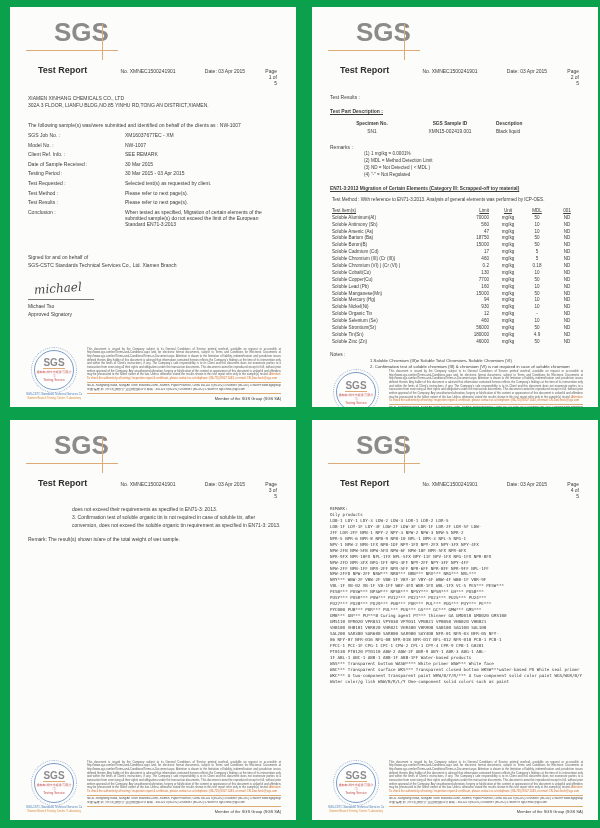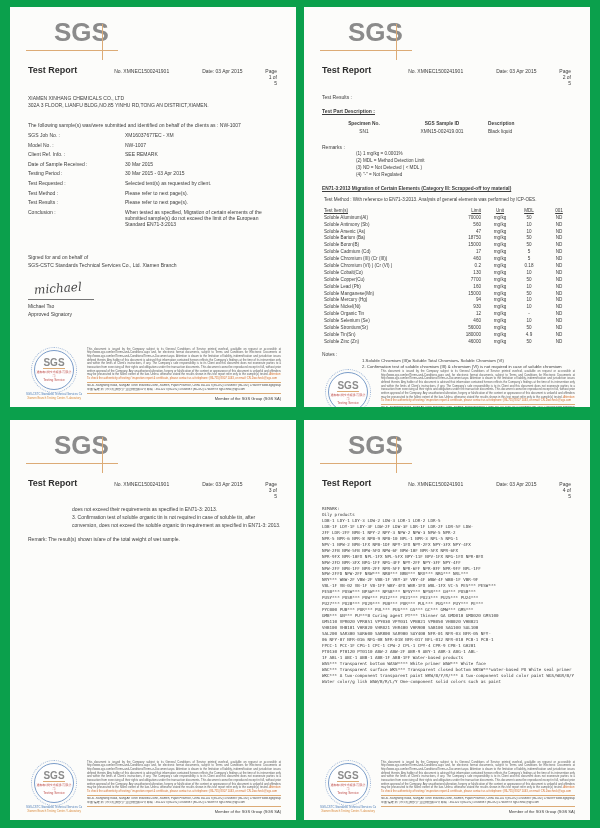--- a/index.html
+++ b/index.html
@@ -1,32 +1,32 @@
 <!DOCTYPE html>
 <html><head>
 <meta charset="utf-8">
 <style>
   * { margin:0; padding:0; box-sizing:border-box; }
   html,body { width:600px; height:828px; overflow:hidden; }
   body { background:#0ba04c; font-family:"Liberation Sans",sans-serif; color:#3c3c3c; }
 
   .sheet { display:grid; grid-template-columns:286px 286px; grid-template-rows:400px 400px;
-           gap:13px 8px; padding:7px 10px 8px 10px; width:600px; height:620px; }
+           gap:13px 16px; padding:7px 10px 8px 10px; width:600px; height:620px; }
   .page { background:#fcfcfa; position:relative; display:flex; flex-direction:column;
           padding:10px 15px 5px 16px; overflow:hidden; }
 
   
   .logo { position:relative; width:92px; height:34px; margin:2px 0 10px 12px; flex-shrink:0; }
   .logo .sgs { position:absolute; left:16px; top:0; font-size:26px; font-weight:bold;
                color:#8b8b8b; letter-spacing:0; line-height:1; }
   .logo .h-line { position:absolute; left:-12px; bottom:2px; width:92px; height:1px; background:#dcab76; }
   .logo .v-line { position:absolute; left:64px; top:5px; width:1px; height:36px; background:#dcab76; z-index:1; }
 
   
-  .header { display:flex; align-items:baseline; margin:2px 0 7px 2px; flex-shrink:0;justify-content:space-between; }
+  .header { display:flex; align-items:baseline; margin:2px 0 7px 12px; flex-shrink:0;justify-content:space-between; }
   .header .tr  { font-weight:bold; font-size:9px; width:90px; color:#2e2e2e; }
   .header .no  { font-size:5px; width:92px; }
   .header .date{ font-size:5px; width:66px; }
   .header .pg  { font-size:5px; flex:1; text-align:right; padding-right:4px; }
   .u { text-decoration:underline; }
 
   
   .company { font-size:5px; margin:2px 0 1px 2px; }
   .caddr   { font-size:5px; margin:0 0 14px 2px; }
   .intro   { font-size:5px; margin:0 0 4px 2px; }

